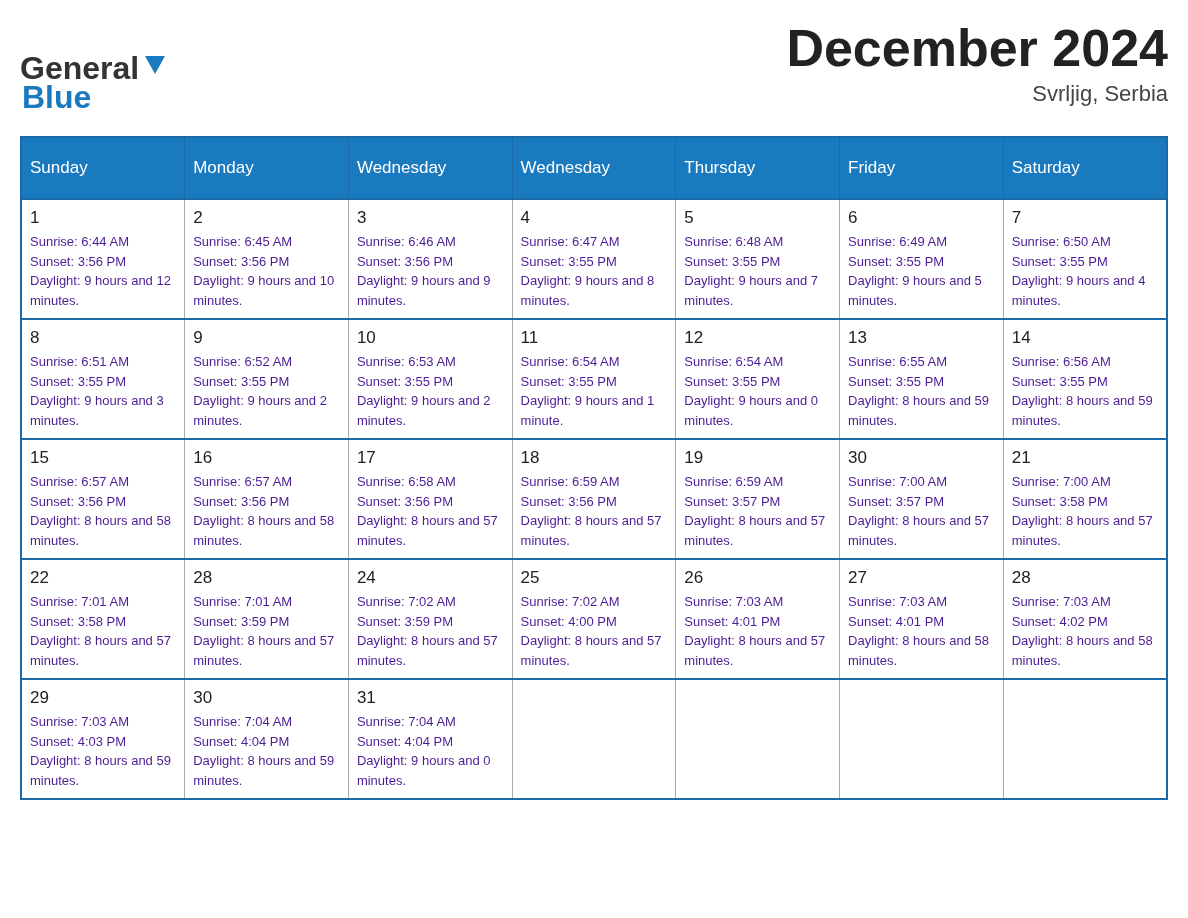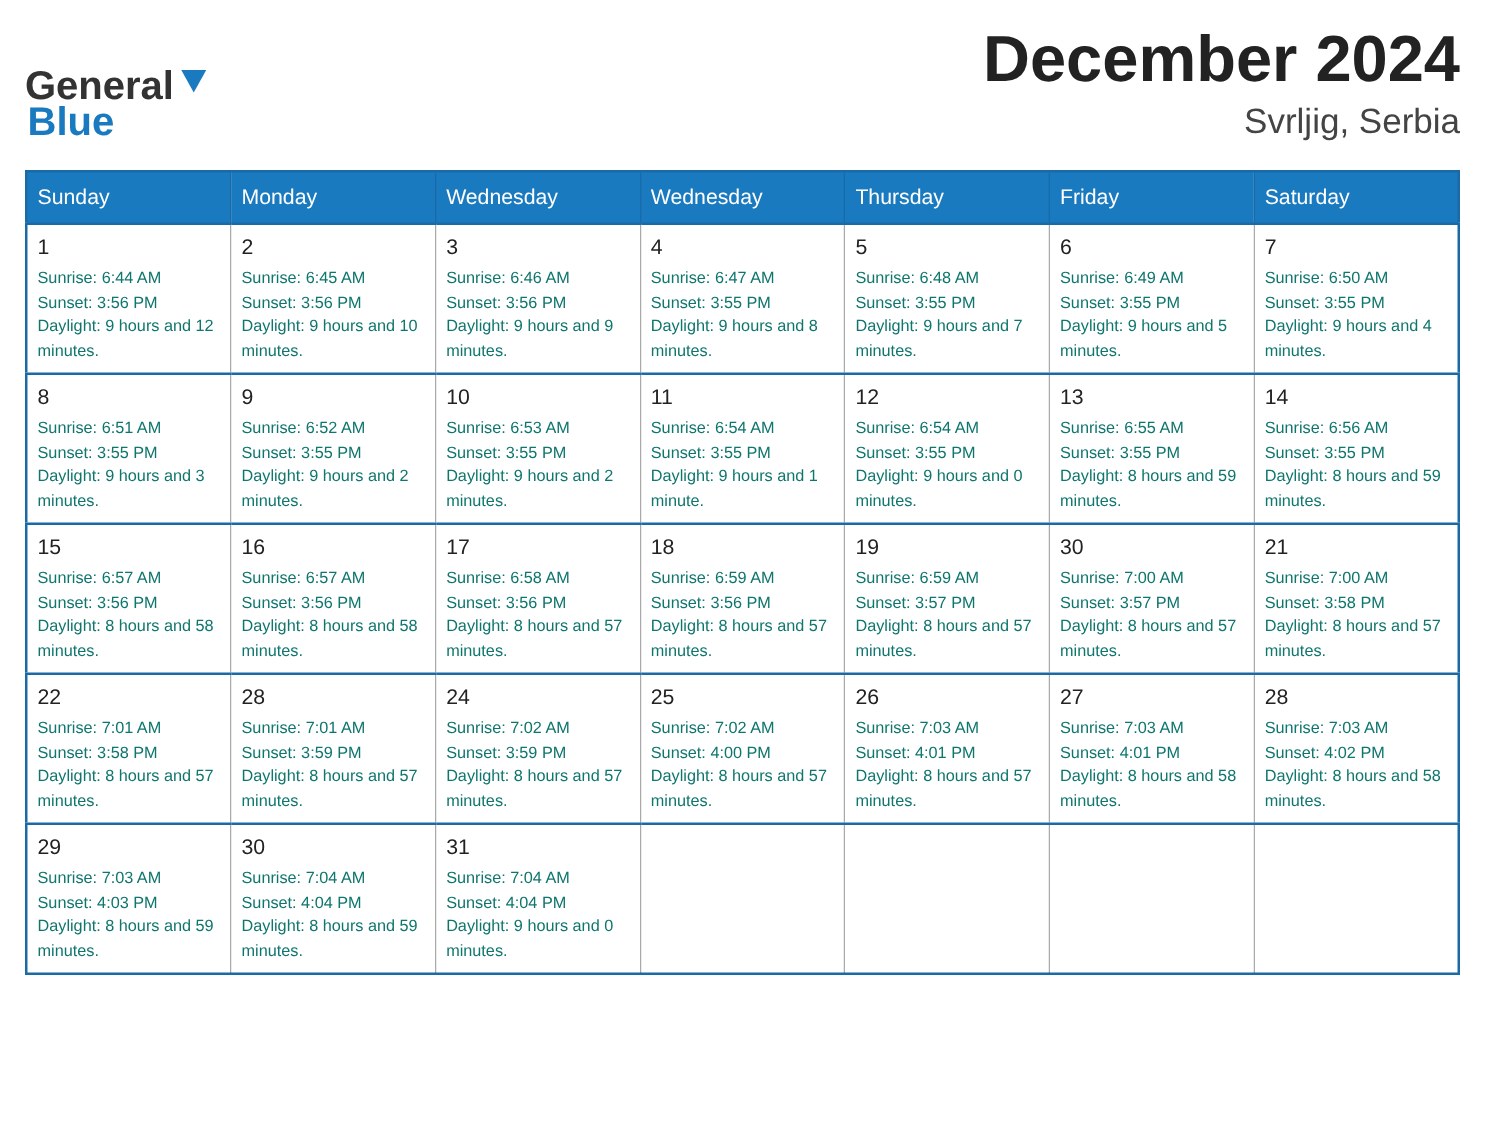--- a/index.html
+++ b/index.html
@@ -25,33 +25,33 @@
     .title-section {
       text-align: right;
     }
     .month-title {
       font-size: 52px;
       font-weight: bold;
       color: #222;
       line-height: 1.1;
     }
     .location {
-      font-size: 28px;
+      font-size: 22px;
       color: #444;
       margin-top: 4px;
     }
     .calendar {
       width: 100%;
       border-collapse: collapse;
       border: 2px solid #1a6aa8;
     }
     .calendar th {
       background-color: #1a7abf;
       color: #fff;
-      padding: 10px 8px;
+      padding: 20px 8px;
       font-size: 17px;
       font-weight: normal;
       text-align: left;
       border: 1px solid #1a6aa8;
     }
     .calendar td {
       vertical-align: top;
       padding: 8px;
       border: 1px solid #aaa;
       border-top: 2px solid #1a6aa8;
@@ -63,21 +63,21 @@
     .day-num {
       font-size: 17px;
       font-weight: normal;
       color: #222;
       display: block;
       margin-bottom: 4px;
     }
     .day-info {
       font-size: 13px;
       line-height: 1.5;
-      color: #0f766e;
+      color: #4c1d95;
     }
     .empty-cell {
       background: #fff;
       border-top: 2px solid #1a6aa8;
     }
   </style>
 </head>
 <body>
 
 <div class="header">

